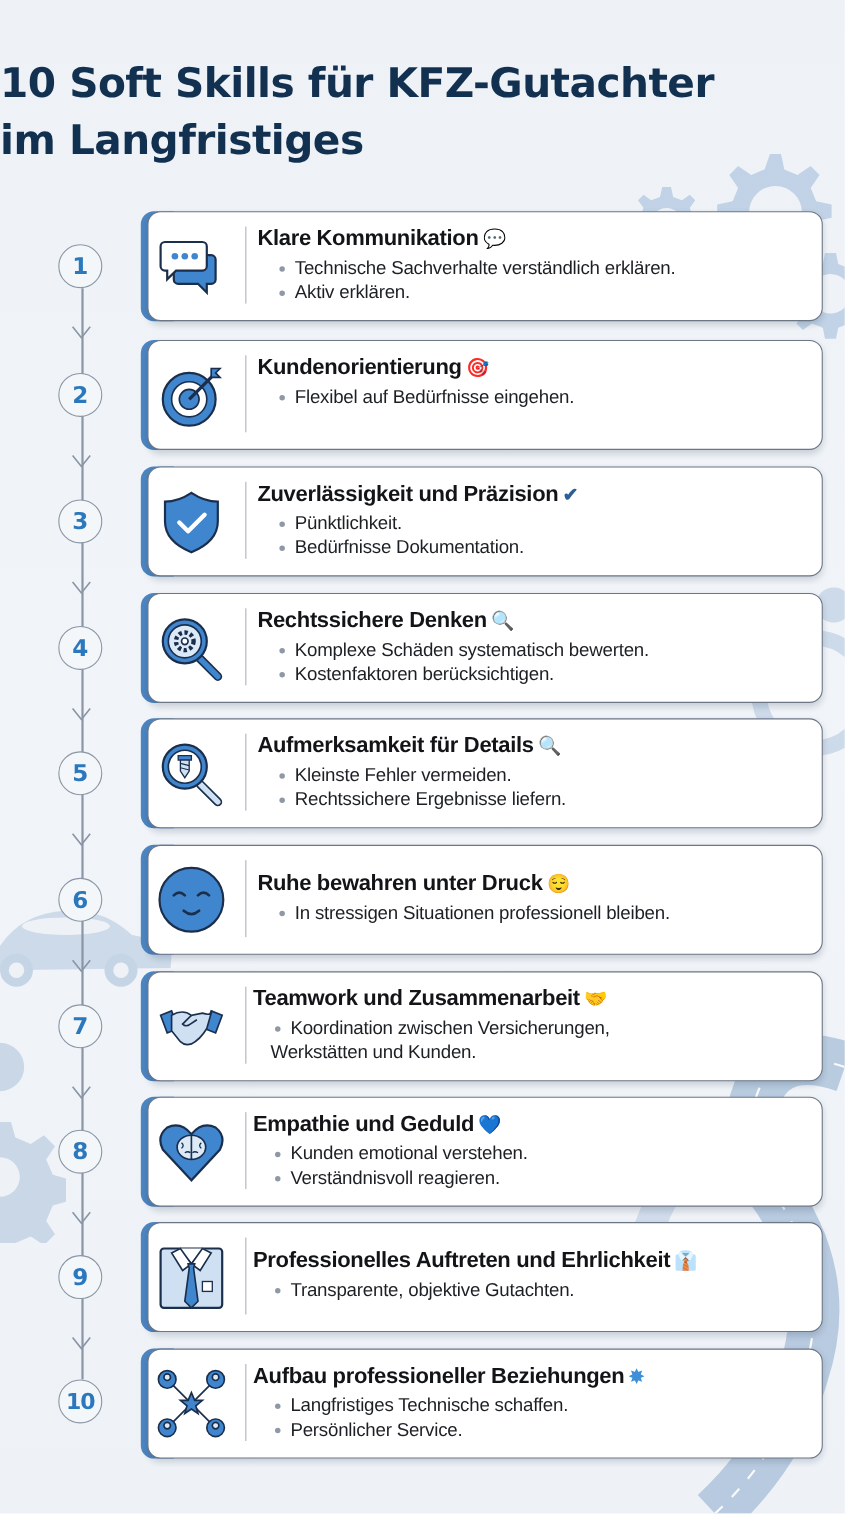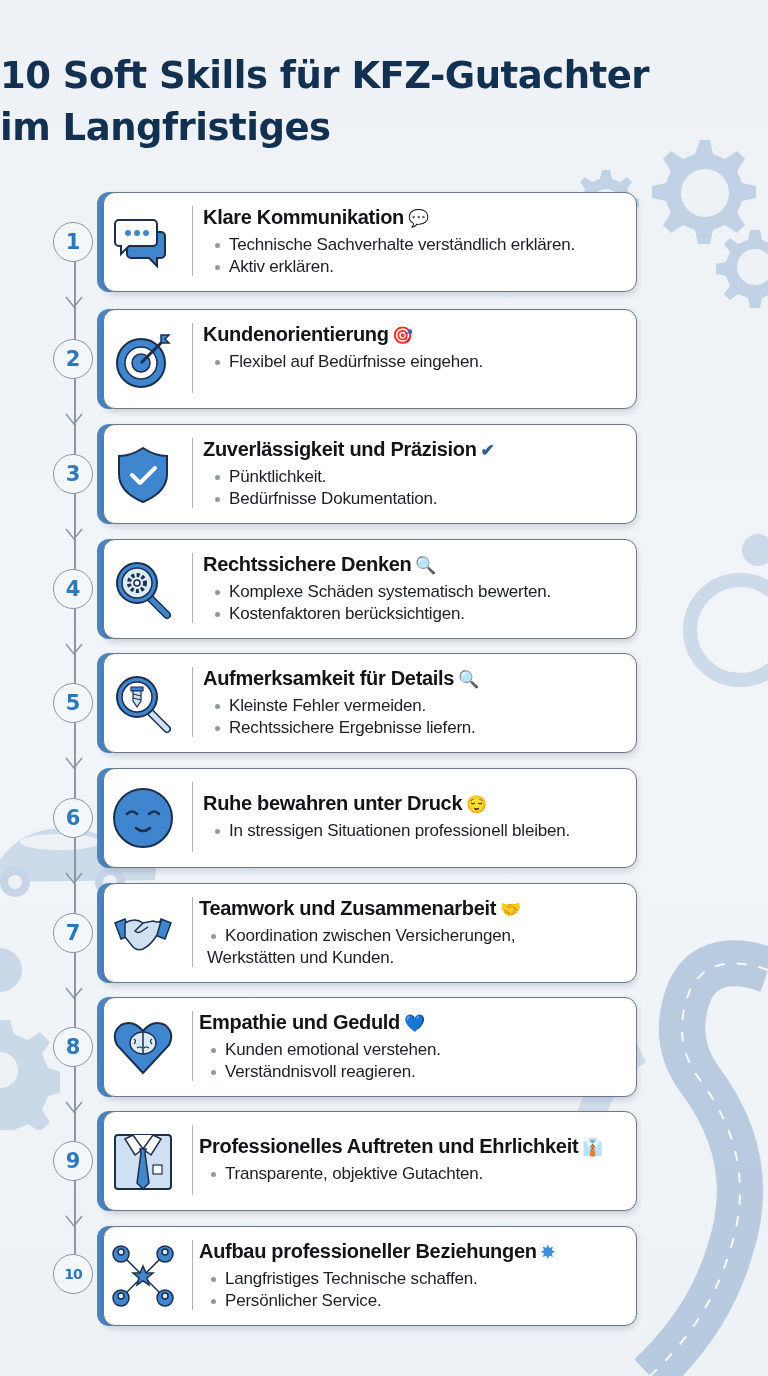--- a/index.html
+++ b/index.html
@@ -16,26 +16,26 @@
   }
   .timeline-line {
     position:absolute; left:74px; top:262px; width:1.5px; height:992px; background:#8a96a6;
   }
   .step {
     position:absolute; left:53px; width:40px; height:40px; border-radius:50%;
     border:1.5px solid #8a96a6; background:#f4f7fa; box-sizing:border-box;
     display:flex; align-items:center; justify-content:center;
     font-family:"DejaVu Sans", sans-serif; font-weight:bold; color:#2c78bd; font-size:21px;
   }
-  .step.ten { font-size:14px; letter-spacing:-1px; }
+  .step.ten { font-size:20px; letter-spacing:-1px; }
   .arrow {
     position:absolute; left:64px; width:20px; height:12px;
   }
   .card {
-    position:absolute; left:97px; width:540px; height:100px;
+    position:absolute; left:128px; width:620px; height:100px;
   }
   .card .edge {
     position:absolute; left:0; top:0; width:30px; height:100px;
     background:#4d86c2; border-radius:12px 0 0 12px;
   }
   .card .body {
     position:absolute; left:6px; top:0; right:0; height:98px;
     background:#ffffff; border:1.5px solid #6c7686; border-radius:12px;
     box-shadow: 0 3px 6px rgba(30,50,80,0.18);
   }
@@ -44,21 +44,21 @@
   }
   .card .divider {
     position:absolute; left:95px; top:14px; width:1px; height:70px; background:#aab3bf;
   }
   .card .content { position:absolute; left:106px; top:12px; right:10px; }
   .card .heading {
     font-weight:bold; font-size:20px; color:#121417; line-height:26px; white-space:nowrap;
     letter-spacing:-0.3px;
   }
   .card .heading .emoji { font-size:17px; margin-left:4px; color:#3d8fd8; }
-  .card ul { margin:2px 0 0 0; padding:0 0 0 8px; list-style:none; }
+  .card ul { margin:2px 0 0 8px; padding:0 0 0 8px; list-style:none; }
   .card li {
     font-size:17px; color:#1c1f24; line-height:22px; position:relative; padding-left:18px;
     letter-spacing:-0.2px;
   }
   .card li::before {
     content:""; position:absolute; left:4px; top:9px; width:5px; height:5px; border-radius:50%; background:#8f99a6;
   }
   .card li.cont::before { display:none; }
   .card li.cont { padding-left:0; }
 </style>

